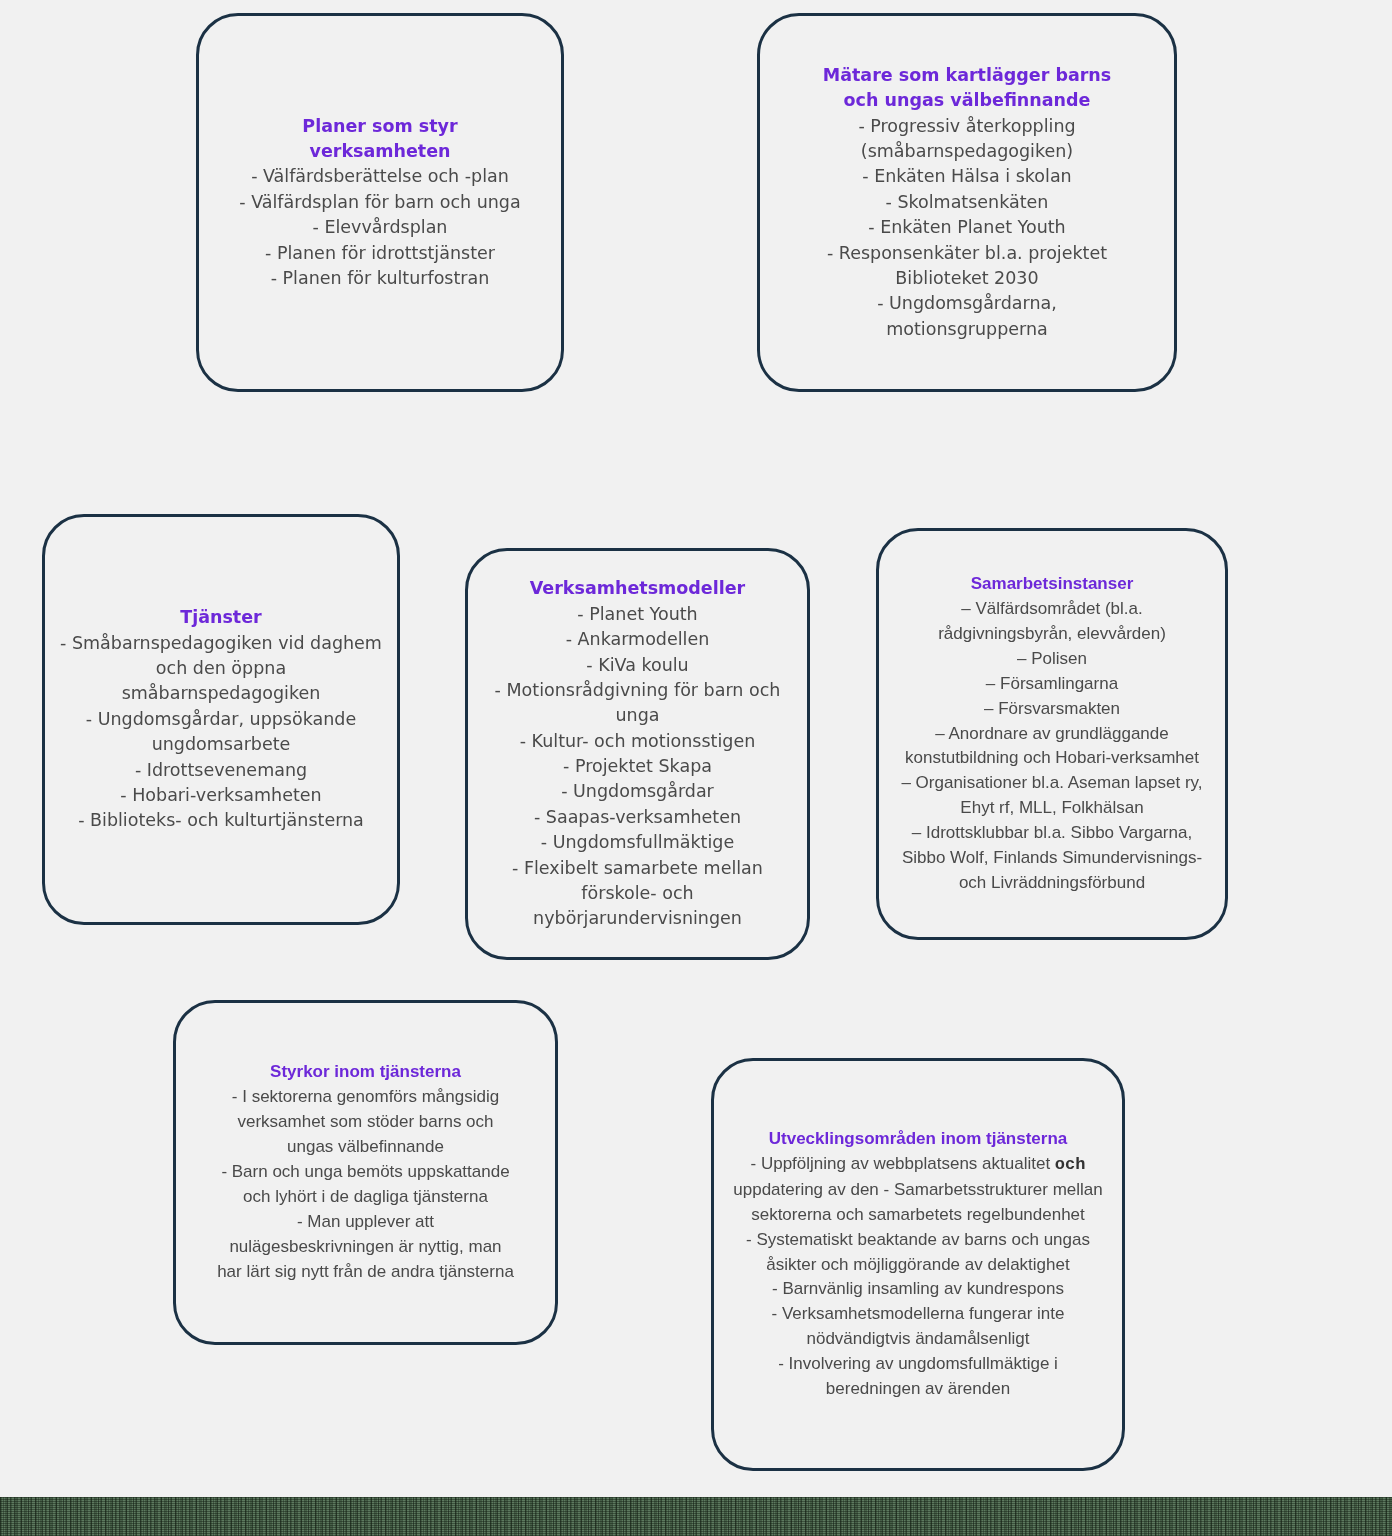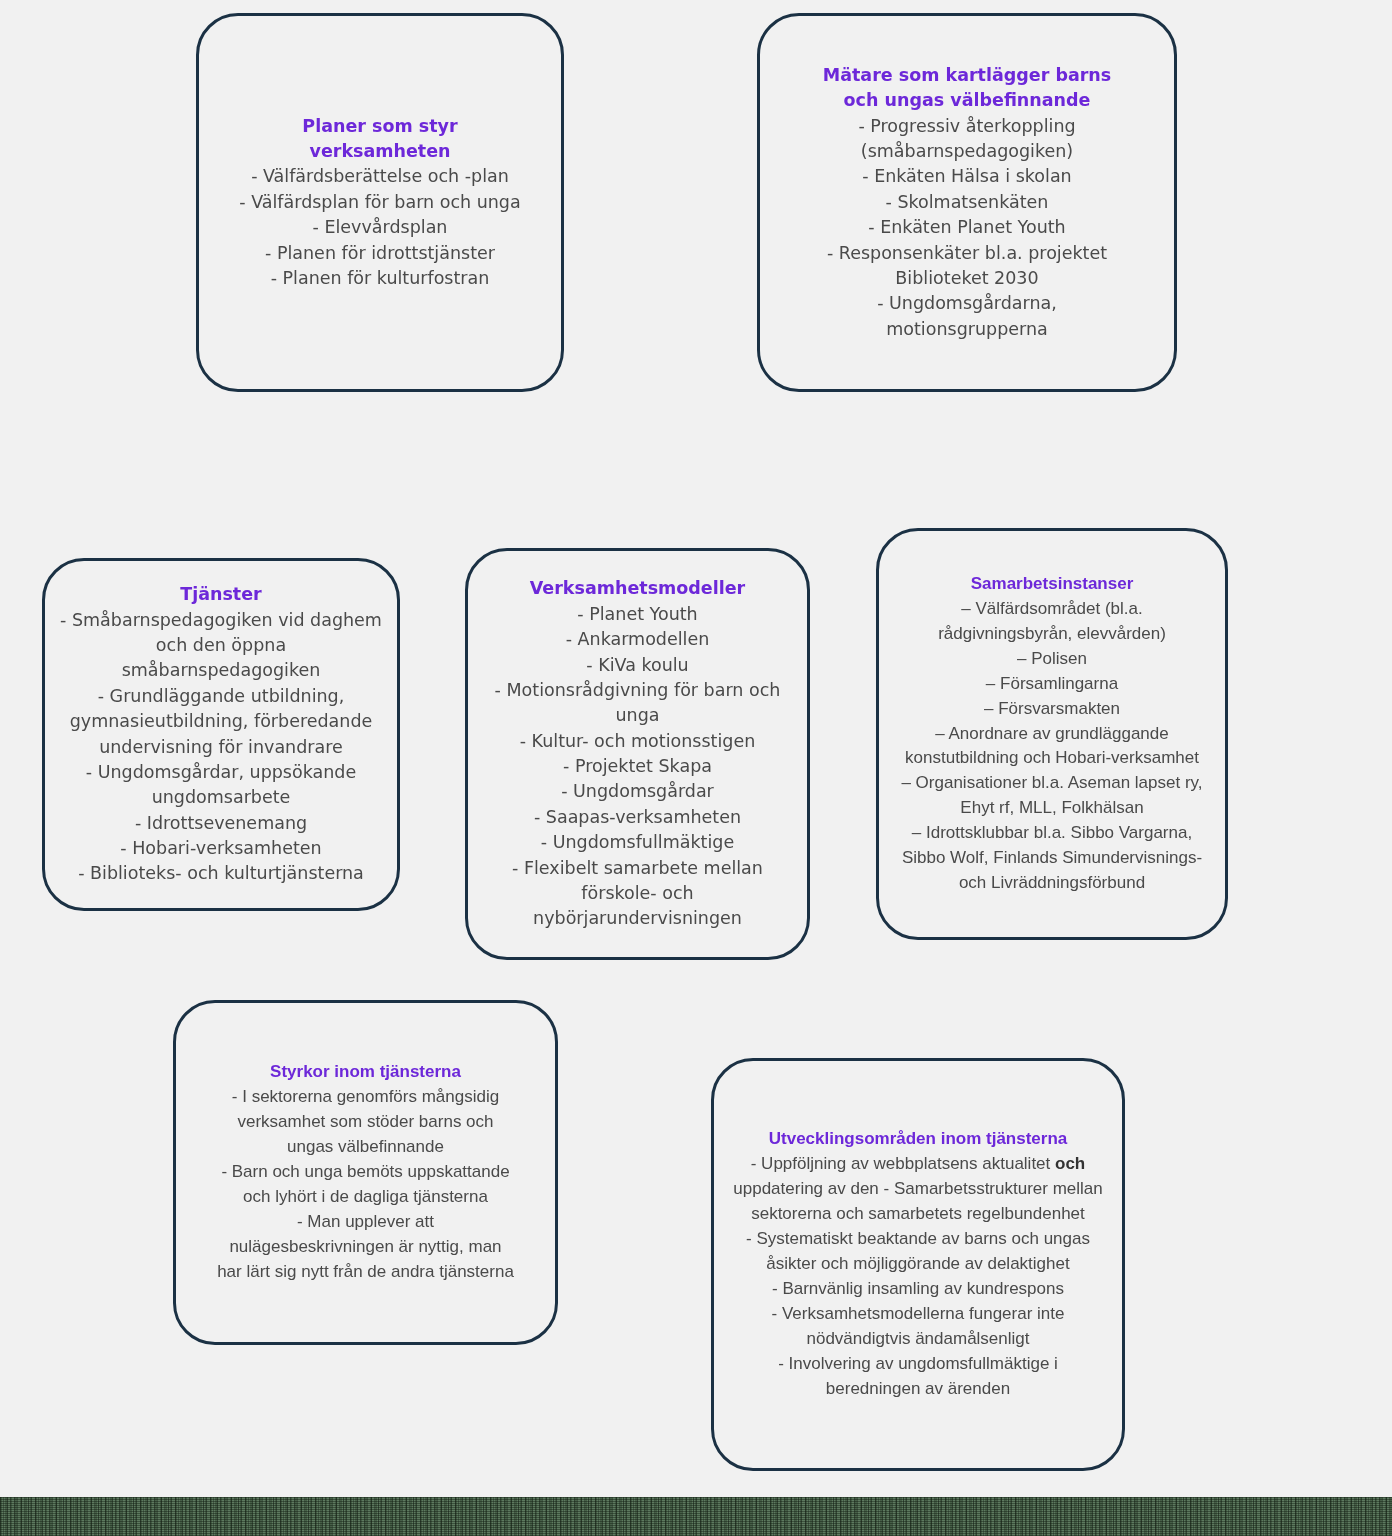--- a/index.html
+++ b/index.html
@@ -71,26 +71,27 @@
   }
 
   .humanist .box-title,
   .humanist .box-list {
     font-family: "DejaVu Sans", sans-serif;
   }
 
   .odd-word {
     color: #333333;
     font-weight: 600;
+    font-family: Liberation Mono, monospace;
   }
 
   
   #box-plans        { left: 196px;  top: 13px;   width: 368px;  height: 379px; }
   #box-metrics      { left: 757px;  top: 13px;   width: 420px;  height: 379px; }
-  #box-services     { left: 42px;   top: 558px;  width: 358px;  height: 353px; }
+  #box-services     { left: 42px;   top: 514px;  width: 358px;  height: 411px; }
   #box-models       { left: 465px;  top: 528px;  width: 345px;  height: 412px; margin-top: 20px; }
   #box-partners     { left: 876px;  top: 528px;  width: 352px;  height: 412px; }
   #box-strengths    { left: 173px;  top: 1000px; width: 385px;  height: 345px; }
   #box-development  { left: 711px;  top: 1058px; width: 414px;  height: 413px; }
 
   #box-plans .text-col       { width: 300px; }
   #box-metrics .text-col     { width: 310px; }
   #box-services .text-col    { width: 322px; }
   #box-models .text-col      { width: 300px; }
   #box-partners .text-col    { width: 310px; }
@@ -164,21 +165,20 @@
         <li>-  Ungdomsgårdarna, motionsgrupperna</li>
       </ul>
     </div>
   </div>
 
   <div class="box humanist" id="box-services">
     <div class="text-col">
       <div class="box-title">Tjänster</div>
       <ul class="box-list">
         <li>-  Småbarnspedagogiken vid daghem och den öppna småbarnspedagogiken</li>
-        <li>-  Grundläggande utbildning, gymnasieutbildning, förberedande undervisning för invandrare</li>
         <li>-  Ungdomsgårdar, uppsökande ungdomsarbete</li>
         <li>-  Idrottsevenemang</li>
         <li>-  Hobari-verksamheten</li>
         <li>-  Biblioteks- och kulturtjänsterna</li>
       </ul>
     </div>
   </div>
 
   <div class="box humanist" id="box-models">
     <div class="text-col">

